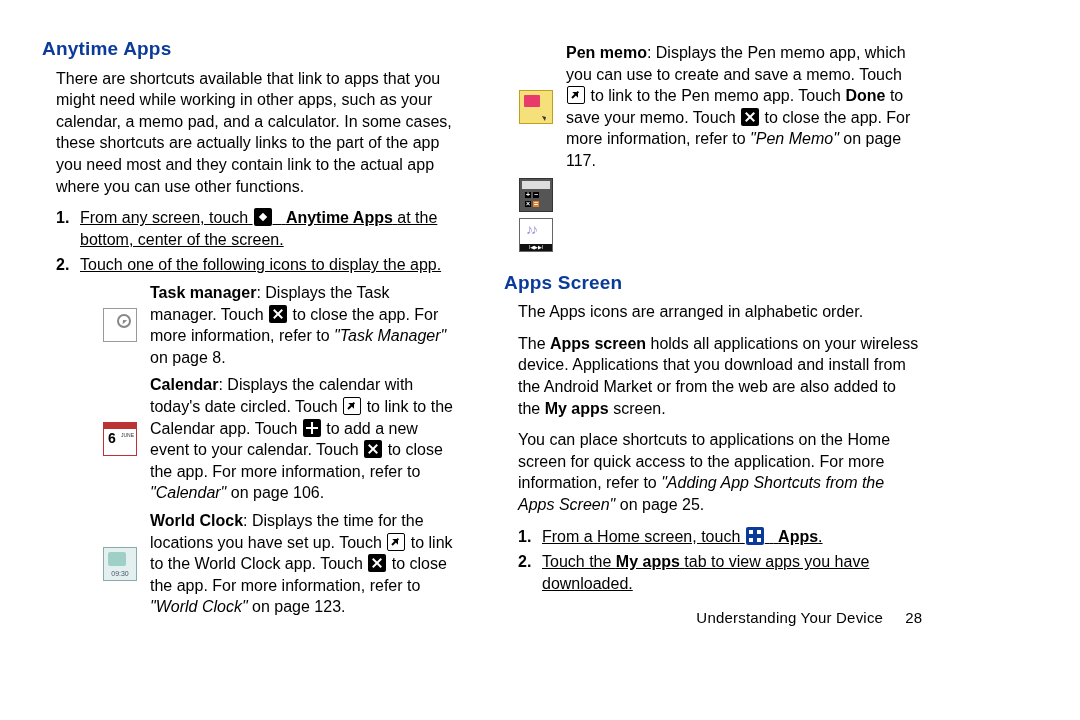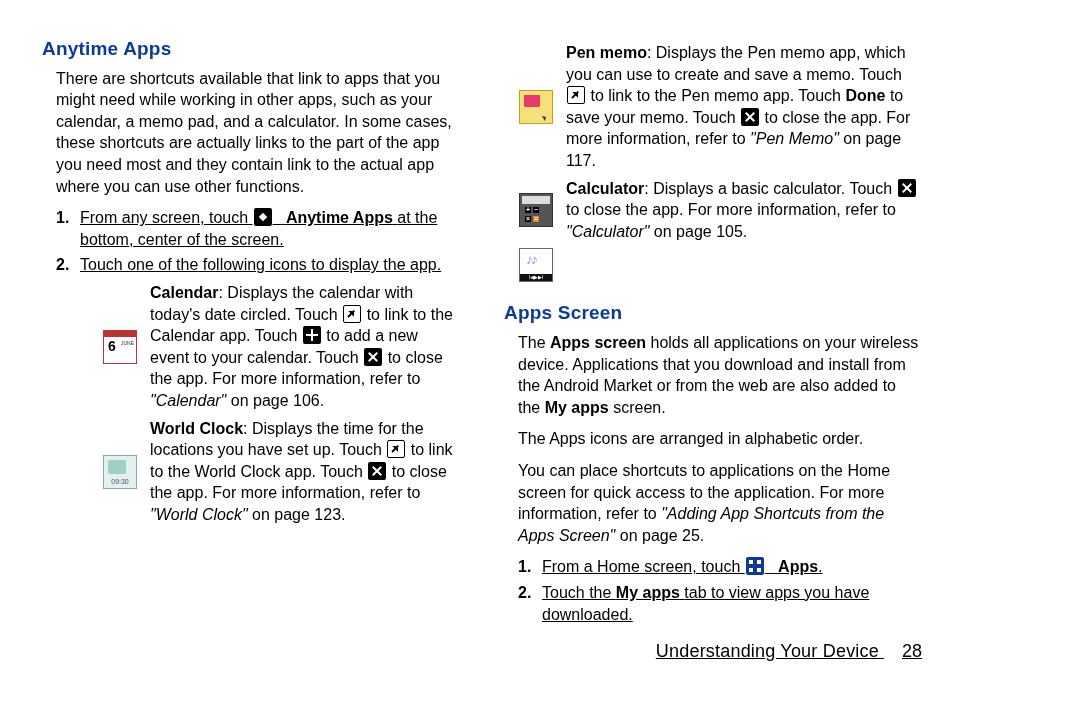--- a/index.html
+++ b/index.html
@@ -53,22 +53,21 @@
     align-items: center;
     gap: 12px;
   }
   .app-row .txt { flex: 1; }
   .col2-top .app-row { margin-left: 14px; }
   .bold { font-weight: 700; }
   .italic { font-style: italic; }
   .footer {
     margin-top: 14px;
     text-align: right;
-    font-size: 18px;
-    text-decoration: underline;
+    font-size: 15px;
   }
   .footer .lbl { letter-spacing: 0.2px; }
   .footer .pn { margin-left: 18px; }
 
   
   .ic {
     display: inline-block;
     vertical-align: -3px;
     width: 18px;
     height: 18px;
@@ -216,20 +215,30 @@
         <span class="bold">Anytime Apps</span>
         <span> at the bottom, center of the screen.</span>
       </div>
     </div>
 
     <div class="ol-item">
       <div class="ol-num">2.</div>
       <div class="ol-body">Touch one of the following icons to display the app.</div>
     </div>
 
+    <div class="app-row">
+      <span class="ic ic-large ic-task"></span>
+      <div class="txt">
+        <span class="bold">Task manager</span><span>: Displays the Task manager. Touch </span>
+        <span class="ic ic-close"></span>
+        <span> to close the app. For more information, refer to </span>
+        <span class="italic">"Task Manager"</span>
+        <span> on page 8.</span>
+      </div>
+    </div>
 
     <div class="app-row">
       <span class="ic ic-large ic-cal">
         <span class="top"></span>
         <span class="d">6</span>
         <span class="m">JUNE</span>
       </span>
       <div class="txt">
         <span class="bold">Calendar</span><span>: Displays the calendar with today's date circled. Touch </span>
         <span class="ic ic-link"></span>
@@ -278,48 +287,41 @@
       </div>
 
       <div class="app-row">
         <span class="ic ic-large ic-calc">
           <span class="scr"></span>
           <span class="k k1">+</span>
             <span class="k k2">−</span>
           <span class="k k3">×</span>
             <span class="k k4">=</span>
         </span>
-        <div class="txt">
-          <span class="bold">Calculator</span><span>: Displays a basic calculator. Touch </span>
-          <span class="ic ic-close"></span>
-          <span> to close the app. For more information, refer to </span>
-          <span class="italic">"Calculator"</span>
-          <span> on page 105.</span>
-        </div>
       </div>
 
       <div class="app-row">
         <span class="ic ic-large ic-music">
           <span class="bar">I◀▶▶I</span>
         </span>
       </div>
     </div>
 
     <div class="section-title" style="margin-top:18px">Apps Screen</div>
+
+    <p class="para">The Apps icons are arranged in alphabetic order.</p>
 
     <p class="para">
       <span>The </span>
       <span class="bold">Apps screen</span>
       <span> holds all applications on your wireless device. Applications that you download and install from the Android Market or from the web are also added to the </span>
       <span class="bold">My apps</span>
       <span> screen.</span>
     </p>
 
-    <p class="para">The Apps icons are arranged in alphabetic order.</p>
-
     <p class="para">
       <span>You can place shortcuts to applications on the Home screen for quick access to the application. For more information, refer to </span>
       <span class="italic">"Adding App Shortcuts from the Apps Screen"</span>
       <span> on page 25.</span>
     </p>
 
     <div class="ol-item">
       <div class="ol-num">1.</div>
       <div class="ol-body">
         <span>From a Home screen, touch </span>

